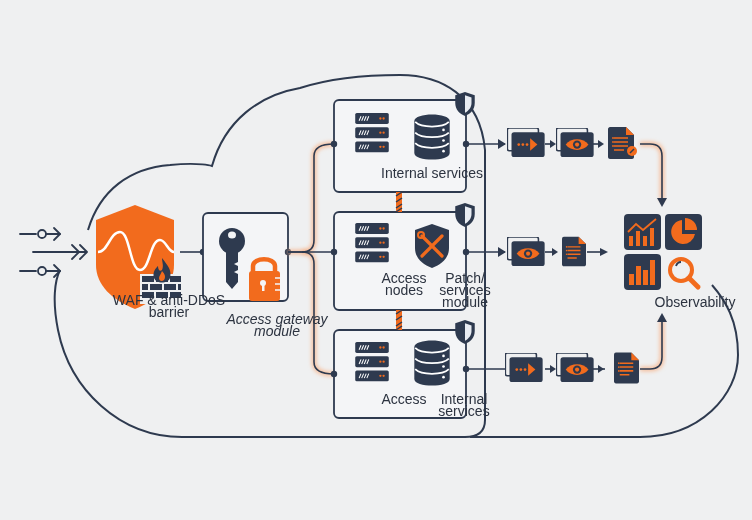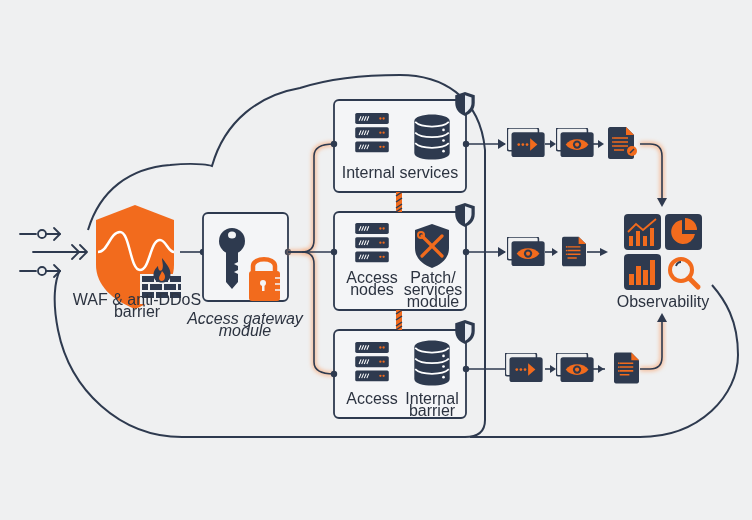--- a/index.html
+++ b/index.html
@@ -6,25 +6,26 @@
   body {
     width: 752px; height: 520px; overflow: hidden;
     background: #eff0f1;
     font-family: "Liberation Sans", sans-serif;
     position: relative;
   }
   #stage { position: absolute; left: 0; top: 0; width: 752px; height: 520px; }
   .lbl {
     position: absolute;
     font-family: "Liberation Sans", sans-serif;
-    font-size: 16px;
+    font-size: 14px;
     color: #2c3340;
     text-align: center;
     line-height: 12px;
     white-space: pre-line;
+    padding-left: 32px;
   }
 </style>
 </head>
 <body>
 
 <svg id="stage" width="752" height="520" viewBox="0 0 752 520" xmlns="http://www.w3.org/2000/svg">
   <defs>
     <filter id="glow" x="-20%" y="-20%" width="140%" height="140%">
       <feGaussianBlur stdDeviation="2.2"></feGaussianBlur>
     </filter>
@@ -299,14 +300,14 @@
 <div class="lbl" style="left:185px; top:313px; width:120px;font-style:italic;">Access gateway
 module</div>
 <div class="lbl" style="left:334px; top:167px; width:132px;">Internal services</div>
 <div class="lbl" style="left:340px; top:272px; width:64px;">Access
 nodes</div>
 <div class="lbl" style="left:402px; top:272px; width:62px;">Patch/
 services
 module</div>
 <div class="lbl" style="left:340px; top:393px; width:64px;">Access</div>
 <div class="lbl" style="left:400px; top:393px; width:64px;">Internal
-barrier</div>
+services</div>
 <div class="lbl" style="left:613px; top:296px; width:100px;">Observability</div>
 
 </body></html>

